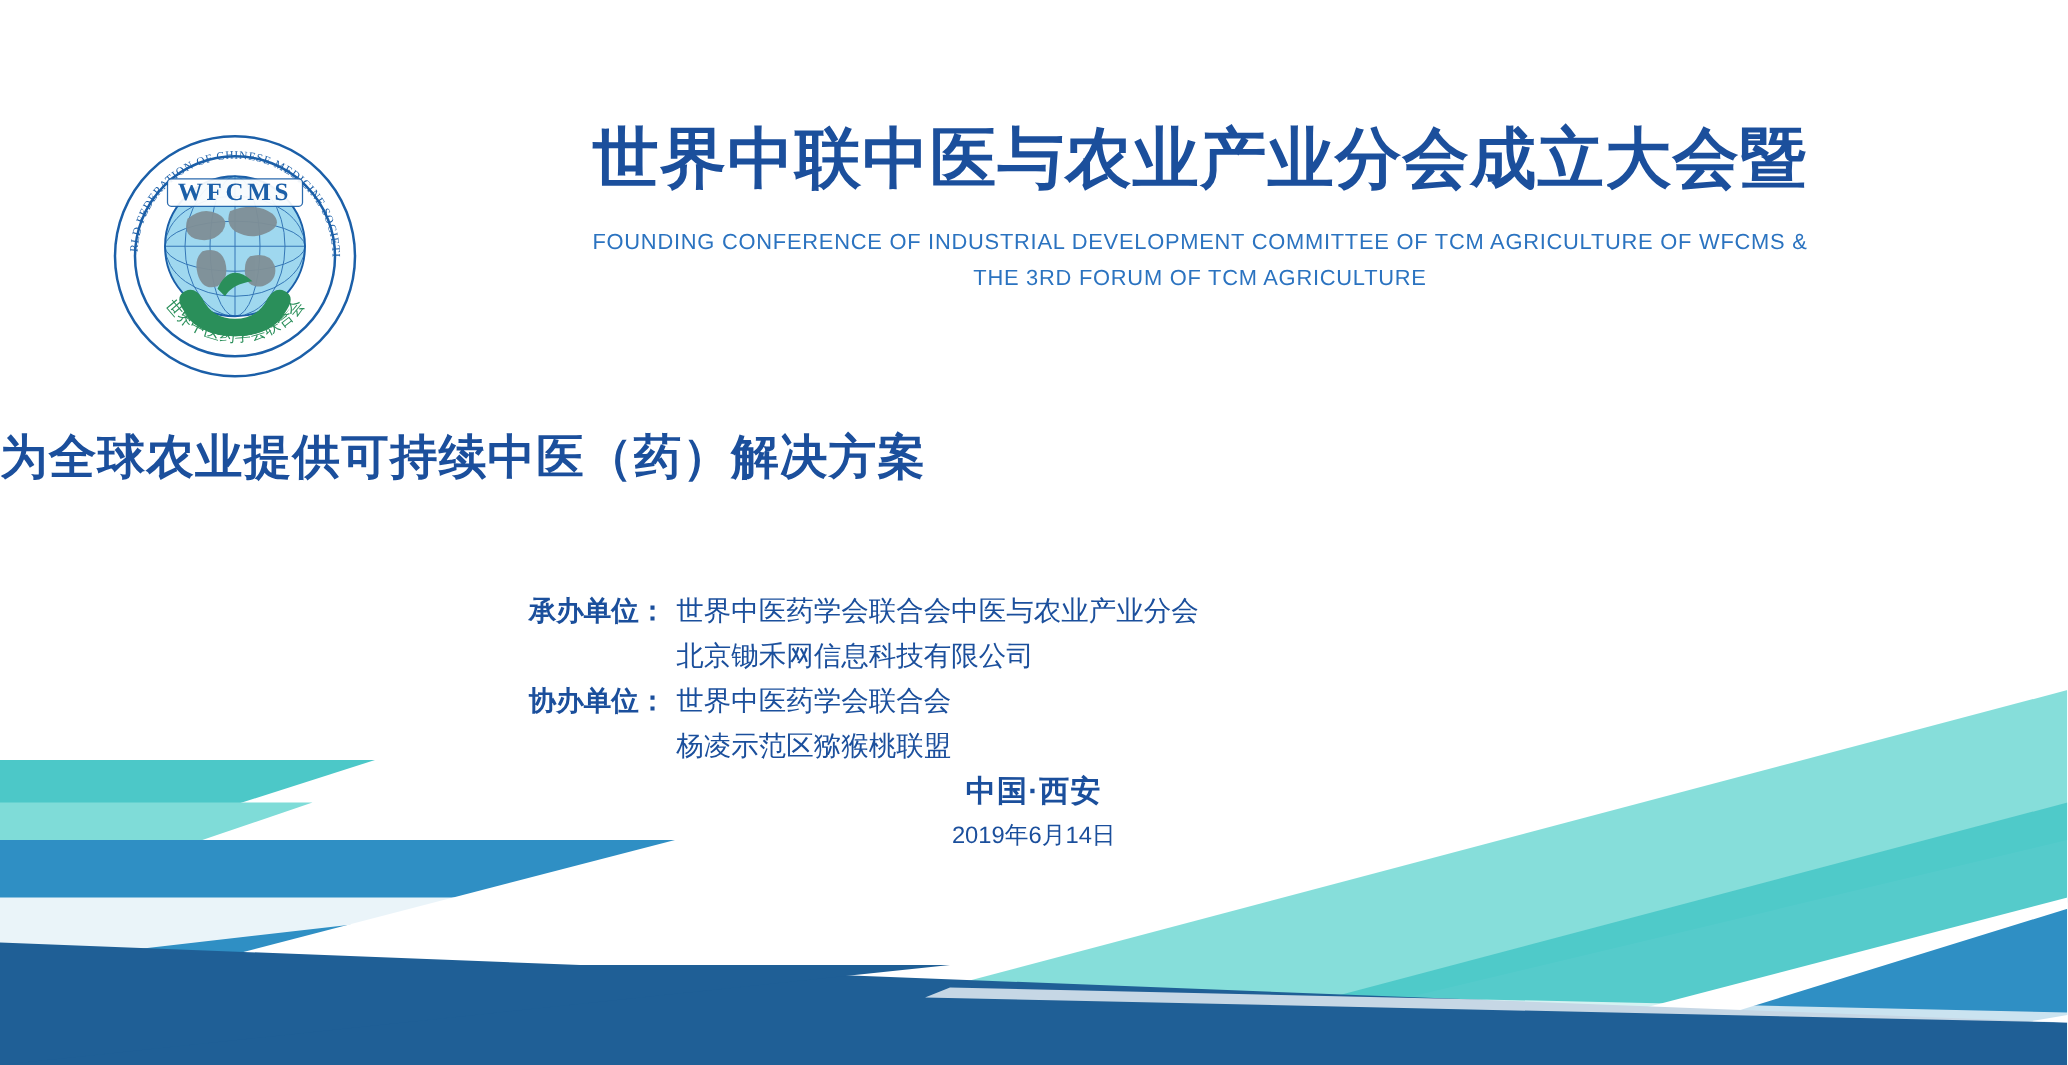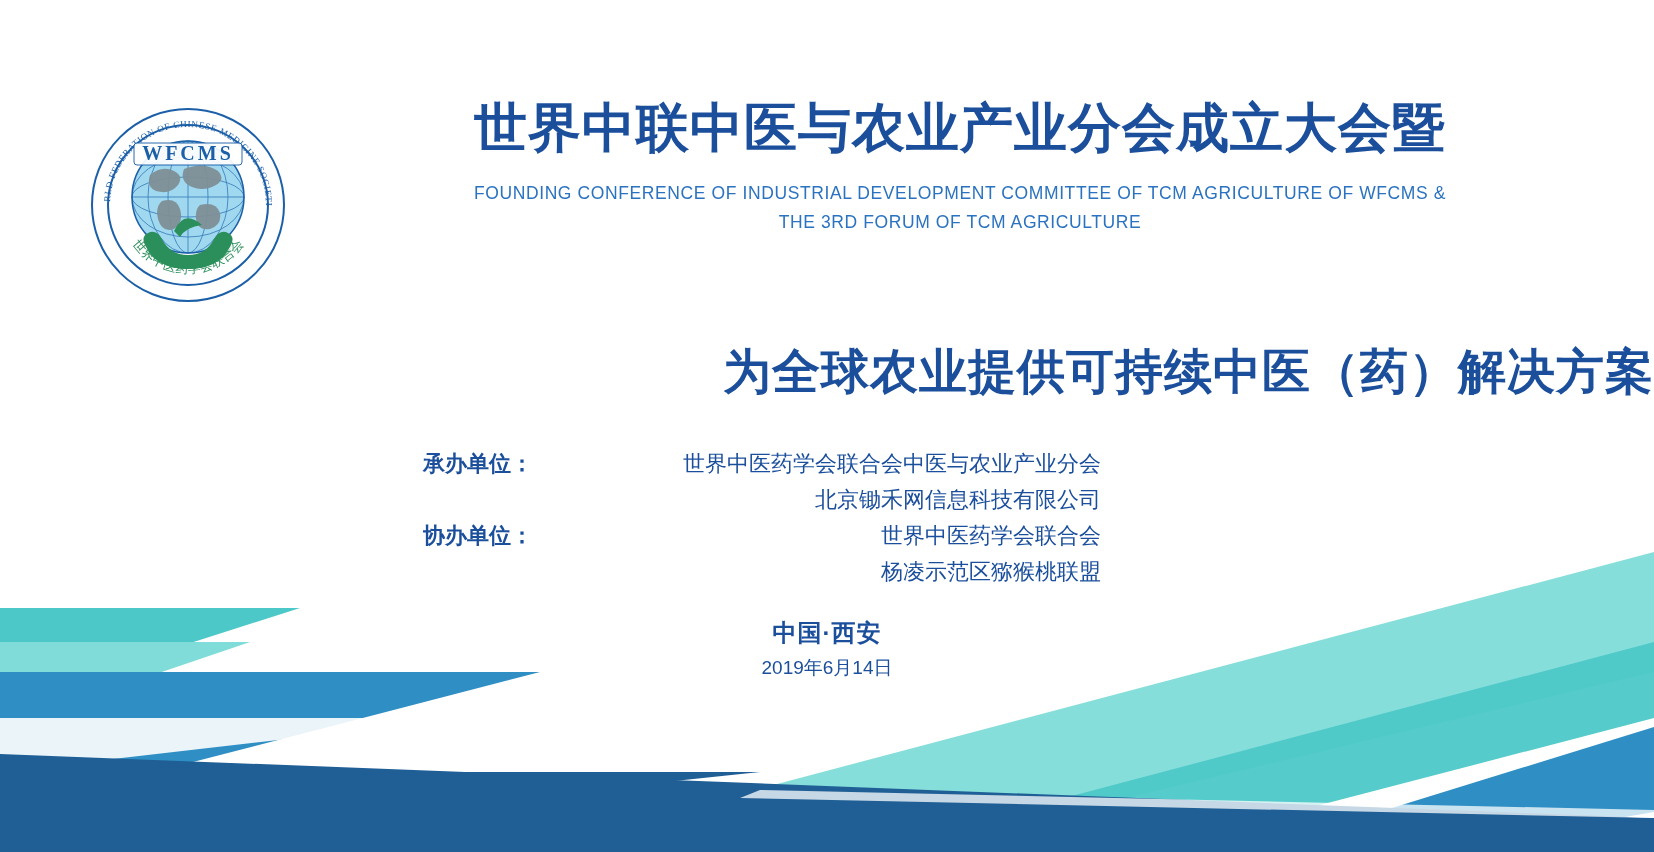--- a/index.html
+++ b/index.html
@@ -55,31 +55,31 @@
     color: #2b73c0;
     font-size: 17.5px;
     letter-spacing: 0.6px;
     line-height: 1.65;
   }
   .slogan {
     position: absolute;
     left: 0;
     top: 340px;
     width: 1654px;
-    text-align: right;
-    color: #1b4f9c;
-    font-weight: bold;
-    font-size: 48px;
+    text-align: left;
+    color: #1b4f9c;
+    font-weight: bold;
+    font-size: 38px;
     letter-spacing: 1px;
   }
   
   .orgs {
     position: absolute;
     left: 0;
-    top: 453px;
+    top: 478px;
     width: 1494px;
   }
   .org-row {
     display: flex;
     justify-content: center;
     align-items: baseline;
     line-height: 1.0;
     margin-bottom: 14px;
   }
   .org-label {
@@ -87,21 +87,21 @@
     font-weight: bold;
     font-size: 22px;
     width: 140px;
     text-align: right;
     white-space: nowrap;
   }
   .org-value {
     color: #1b4f9c;
     font-size: 22px;
     width: 560px;
-    text-align: right;
+    text-align: left;
     padding-left: 8px;
     white-space: nowrap;
   }
   .org-value.indent {
     
   }
   
   .place {
     position: absolute;
     left: 0;

